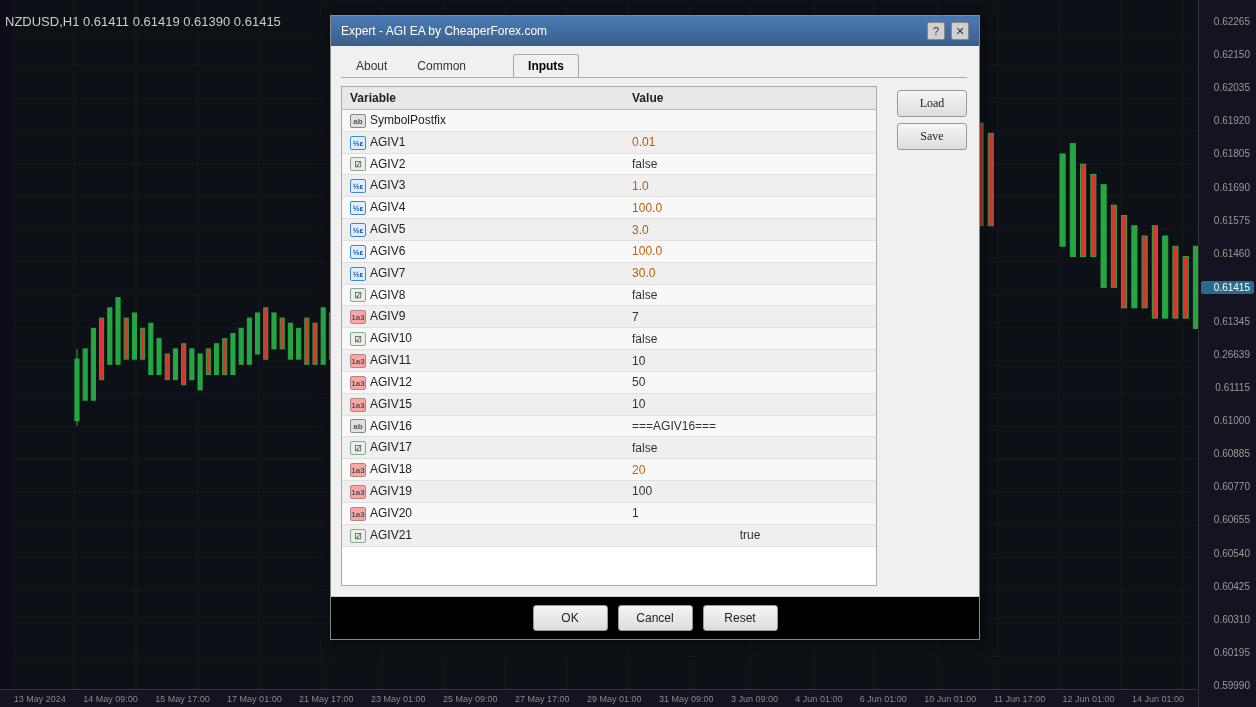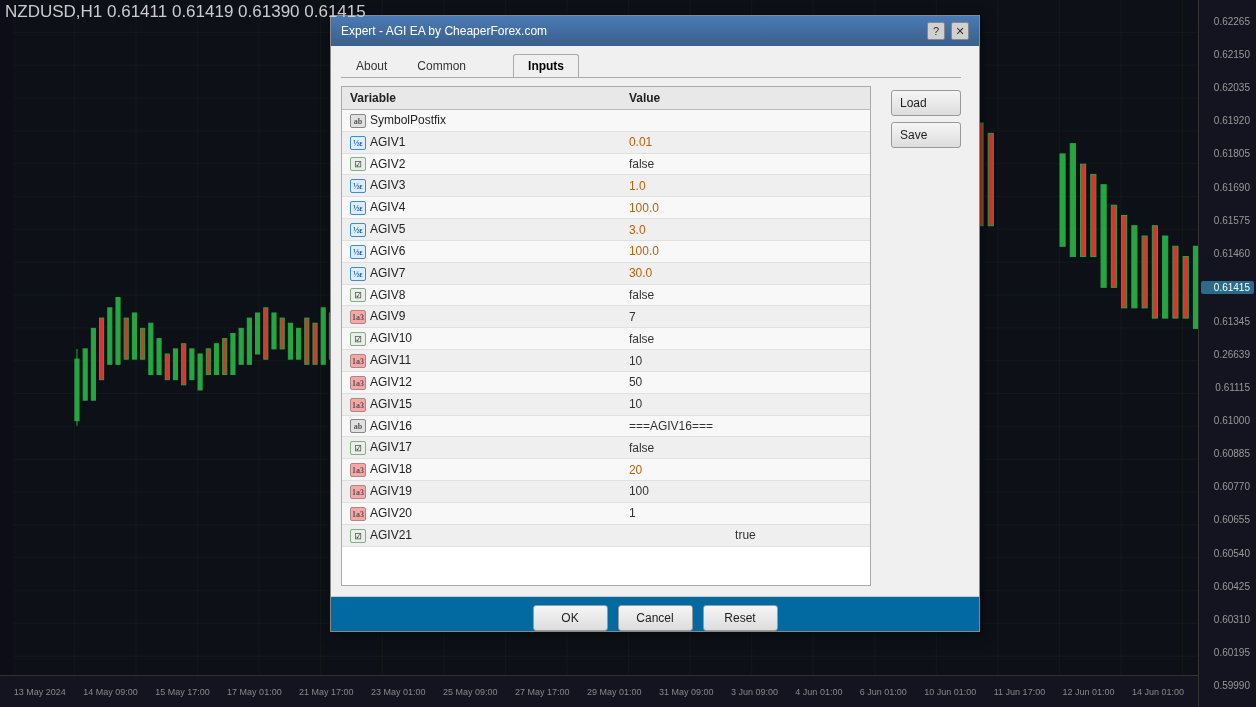--- a/index.html
+++ b/index.html
@@ -48,38 +48,38 @@
       padding: 1px 4px;
       border-radius: 2px;
     }
 
     
     .time-axis {
       position: absolute;
       bottom: 0;
       left: 0;
       right: 58px;
-      height: 32px;
+      height: 18px;
       background: #141420;
       border-top: 1px solid #333;
       display: flex;
       align-items: center;
       color: #888;
       font-size: 9px;
       padding: 0 5px;
       justify-content: space-around;
     }
 
     
     .chart-title {
       position: absolute;
-      top: 2px;
+      top: 14px;
       left: 5px;
       color: #ccc;
-      font-size: 17px;
+      font-size: 13px;
       z-index: 5;
     }
 
     
     .dialog {
       position: absolute;
       top: 15px;
       left: 330px;
       width: 650px;
       background: #f0f0f0;
@@ -117,21 +117,21 @@
       font-size: 11px;
       cursor: pointer;
       display: flex;
       align-items: center;
       justify-content: center;
       border-radius: 2px;
     }
 
     
     .dialog-content {
-      padding: 8px 18px 10px 10px;
+      padding: 8px 12px 10px 10px;
     }
 
     
     .tabs {
       display: flex;
       border-bottom: 1px solid #aaa;
       margin-bottom: 8px;
     }
     .tab {
       padding: 4px 14px;
@@ -206,51 +206,51 @@
       font-size: 8px;
       font-weight: bold;
       border: 1px solid #888;
       background: #d8d8d8;
       text-align: center;
       line-height: 14px;
       margin-right: 4px;
       color: #333;
       border-radius: 2px;
       vertical-align: middle;
-      font-family: Liberation Serif, serif;
     }
     .var-icon.ab { color: #555; background: #e0e0e0; }
     .var-icon.val { color: #0a4aaa; background: #ddeeff; border-color: #4488cc; }
     .var-icon.bool { color: #555; background: #e8f0e8; border-color: #88aa88; }
     .var-icon.int { color: #555; background: #fca5a5; border-color: #aa8888; }
 
     
     .table-container::-webkit-scrollbar { width: 14px; }
     .table-container::-webkit-scrollbar-track { background: #e0e0e0; }
     .table-container::-webkit-scrollbar-thumb { background: #aaa; border: 2px solid #e0e0e0; }
     .side-btn {
       width: 70px;
       padding: 5px 8px;
       background: linear-gradient(to bottom, #f5f5f5, #ddd);
       border: 1px solid #999;
       border-radius: 3px;
       cursor: pointer;
       font-size: 12px;
       color: #222;
-      text-align: left;
+      text-align: center;
+      font-family: Liberation Serif, serif;
     }
 
     
     .dialog-footer {
       display: flex;
       justify-content: center;
       gap: 10px;
-      padding: 8px 10px 0 10px;
+      padding: 8px 10px 8px 10px;
       border-top: 1px solid #ccc;
-      background: #0369a1;
+      background: #000000;
     }
     .footer-btn {
       width: 75px;
       padding: 5px 10px;
       background: linear-gradient(to bottom, #f5f5f5, #ddd);
       border: 1px solid #999;
       border-radius: 3px;
       cursor: pointer;
       font-size: 12px;
       color: #222;

